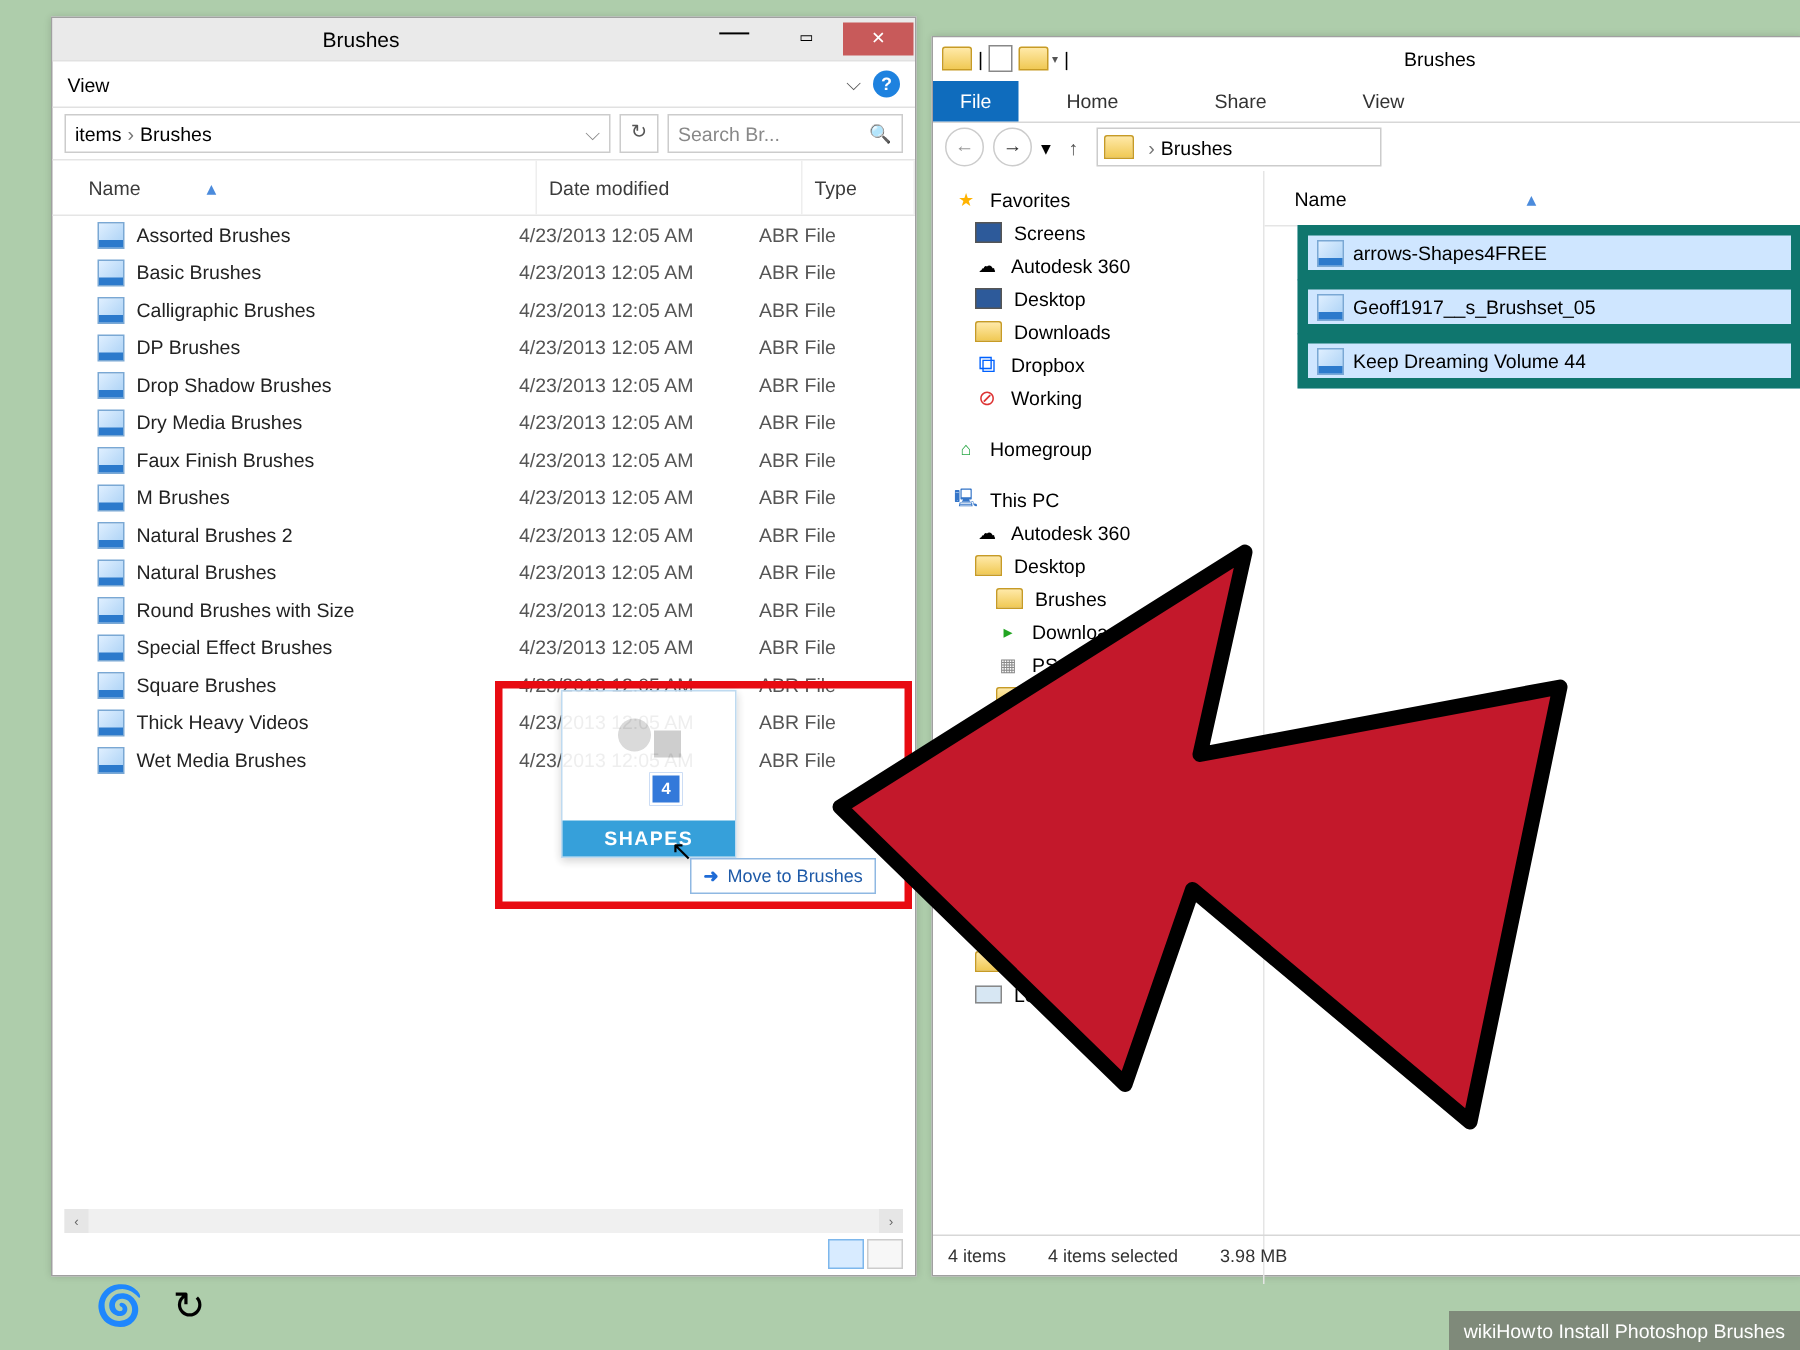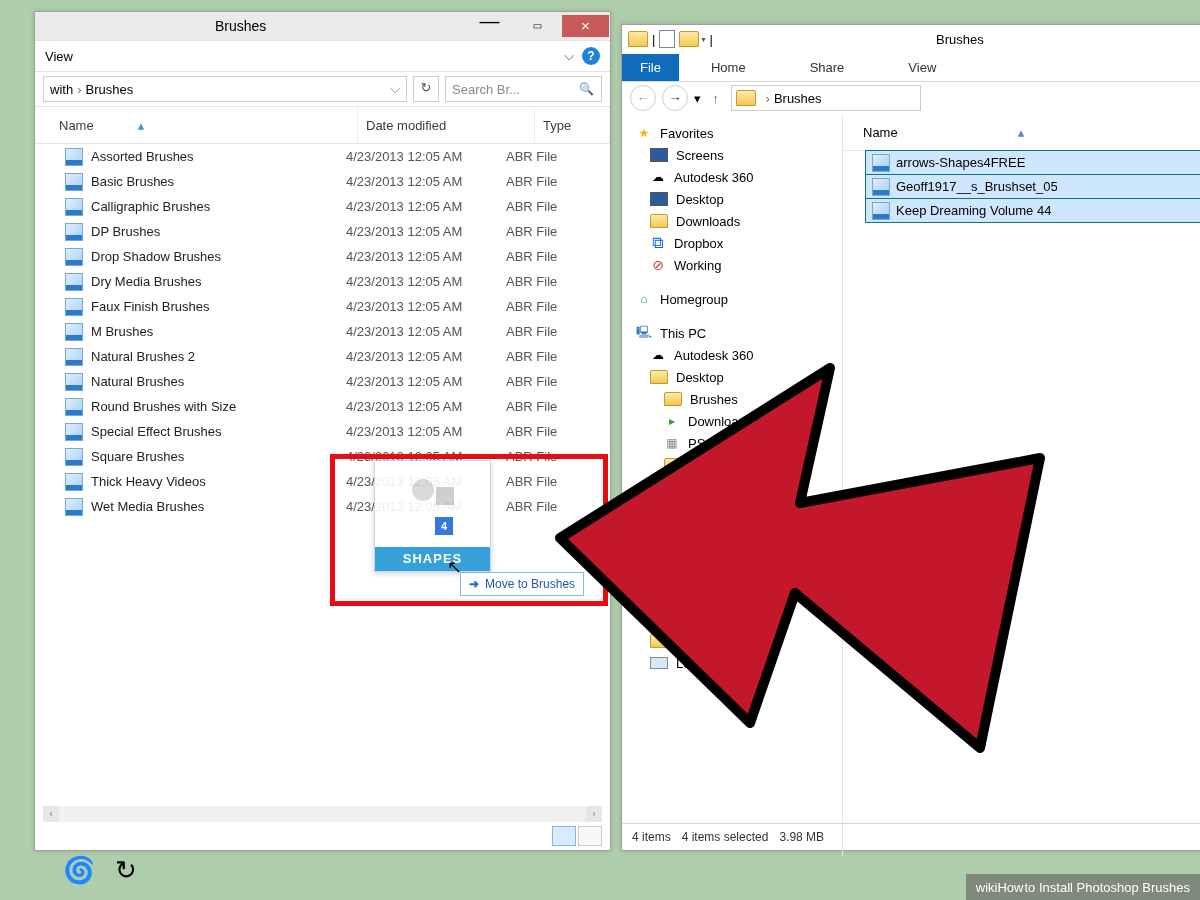--- a/index.html
+++ b/index.html
@@ -73,25 +73,25 @@
 .sico.drop{color:#0061fe;font-size:16px}
 .sico.no{color:#d33;font-size:14px}
 .sico.hg{color:#28a745}
 .sico.pc{color:#3676c8}
 .sico.dl{color:#22a522}
 .sico.film{color:#888}
 .sico.drive{width:16px;height:10px;background:#d7e7f3;border:1px solid #888}
 .main .mcols{height:36px;display:flex;border-bottom:1px solid #e5e5e5;align-items:center;padding-left:20px}
 .main .mcols .cname{width:240px;display:flex;align-items:center}
 .main .mcols .sortu{margin-left:120px;color:#4b8bdc}
-.rrow{height:23px;display:flex;align-items:center;margin-left:22px;background:#cfe6ff;border:1px solid #0f766e;margin-top:-1px}
+.rrow{height:23px;display:flex;align-items:center;margin-left:22px;background:#cfe6ff;border:7px solid #0f766e;margin-top:-1px}
 .rrow .icon{width:16px;height:16px;margin:0 6px;background:linear-gradient(135deg,#dfefff,#a8d0f5);border:1px solid #7aa8d4;position:relative}
 .rrow .icon::after{content:"";position:absolute;bottom:0;left:0;right:0;height:5px;background:#2c7acc}
 .rrow .rname{overflow:hidden;text-overflow:ellipsis;white-space:nowrap}
-.statusbar{position:absolute;bottom:0;left:0;right:0;height:26px;border-top:1px solid #d7d7d7;display:flex;align-items:center;padding:0 10px;gap:11px;color:#333;font-size:12px}
+.statusbar{position:absolute;bottom:0;left:0;right:0;height:26px;border-top:1px solid #d7d7d7;display:flex;align-items:center;padding:0 10px;gap:28px;color:#333;font-size:12px}
 
 .drag-zone{position:absolute;left:330px;top:454px;width:268px;height:142px;border:5px solid #e80b12;background:rgba(255,255,255,.0);z-index:5}
 .ghost{position:absolute;left:374px;top:460px;width:115px;height:110px;background:#fff;border:1px solid #b8d6ef;opacity:.9;z-index:6;box-shadow:0 2px 6px rgba(0,0,0,.2)}
 .ghost .shapes{display:flex;justify-content:center;gap:2px;margin-top:18px}
 .ghost .shapes .c{width:22px;height:22px;border-radius:50%;background:#d6d6d6}
 .ghost .shapes .s{width:18px;height:18px;background:#c9c9c9;margin-top:8px}
 .ghost .badge{position:absolute;left:58px;top:54px;width:18px;height:18px;background:#1e6bd6;color:#fff;text-align:center;line-height:18px;border:2px solid #fff;font-size:11px;font-weight:bold}
 .ghost .lbl{position:absolute;bottom:0;left:0;right:0;height:24px;background:#2196d6;color:#fff;text-align:center;line-height:24px;font-weight:bold;letter-spacing:1px}
 .cursor{position:absolute;left:447px;top:556px;font-size:18px;color:#000;z-index:7}
 .movetip{position:absolute;left:460px;top:572px;background:#fff;border:1px solid #8fb8e2;height:22px;display:flex;align-items:center;padding:0 8px;gap:6px;font-size:12px;z-index:7;color:#1e5aa8}
@@ -116,21 +116,21 @@
     <div class="wbtn max">▭</div>
     <div class="wbtn close">×</div>
   </div>
   <div class="view-row">
     <span>View</span>
     <span class="chev">⌵</span>
     <span class="help">?</span>
   </div>
   <div class="crumb-row">
     <div class="crumb-box">
-      <span>with</span>
+      <span>items</span>
       <span class="sep">›</span>
       <span>Brushes</span>
       <span class="cchev">⌵</span>
     </div>
     <div class="refresh">↻</div>
     <div class="search">
       <span>Search Br...</span>
       <span class="sico">🔍</span>
     </div>
   </div>

